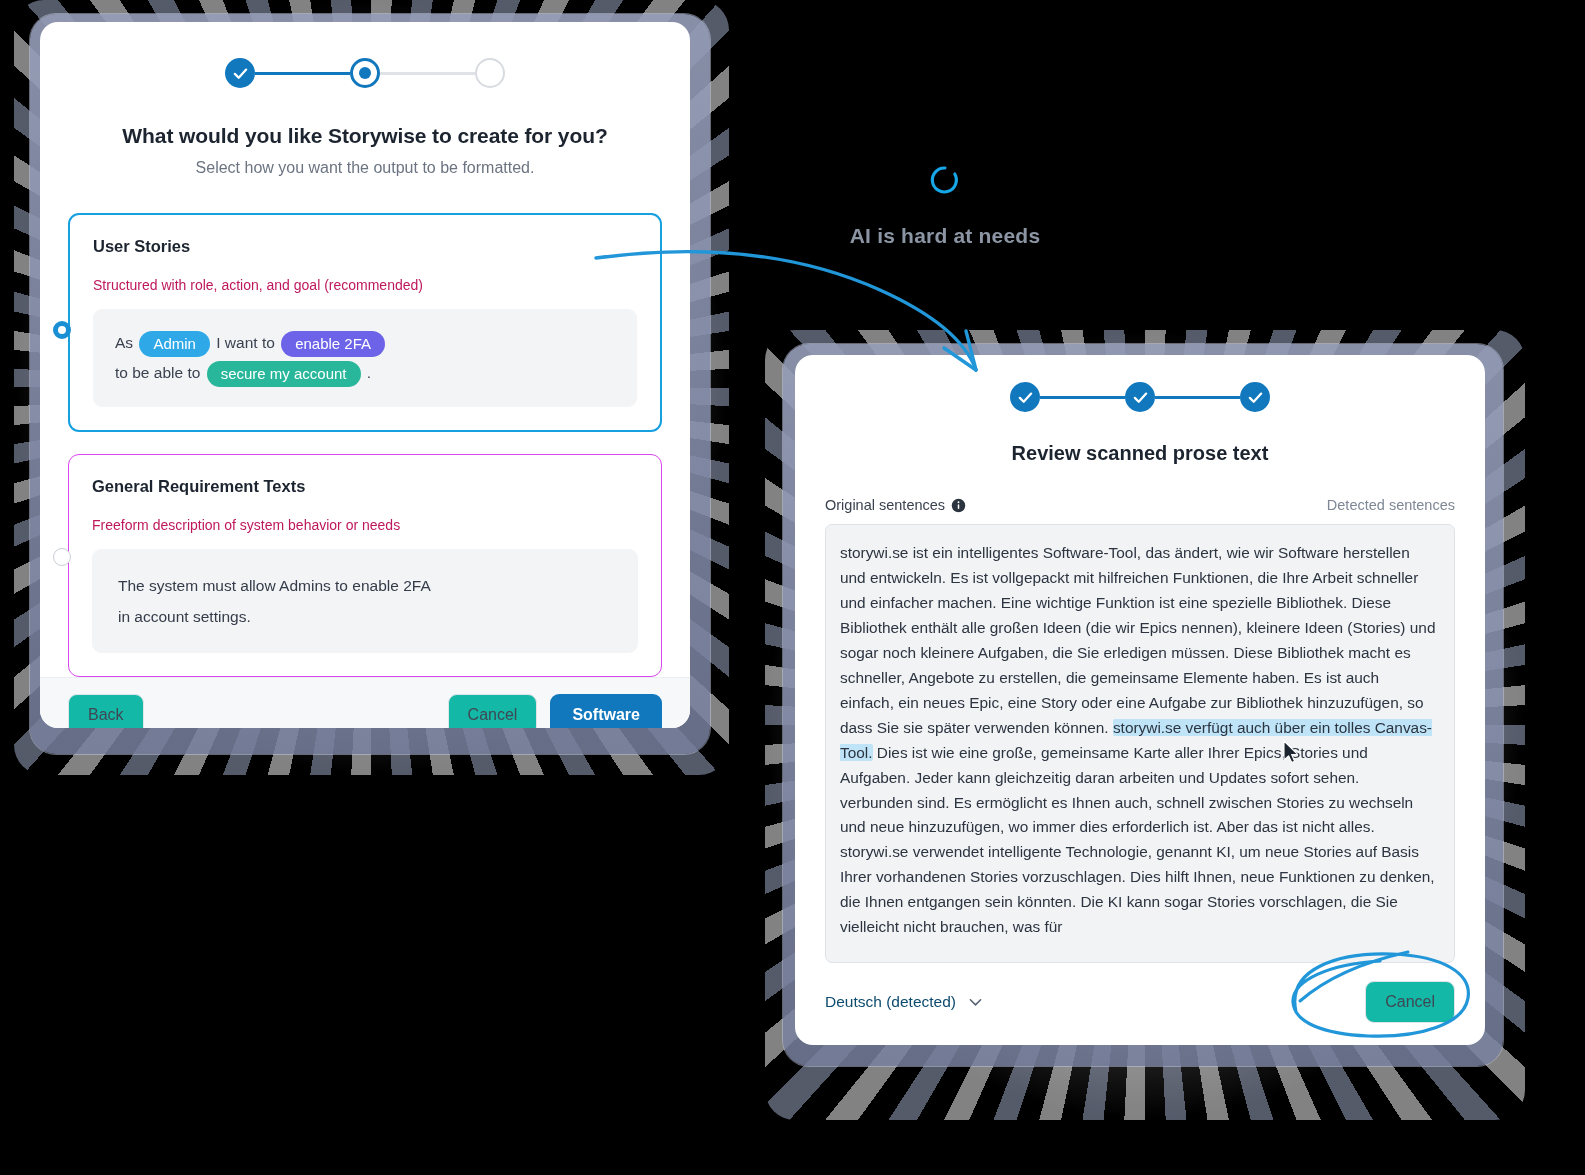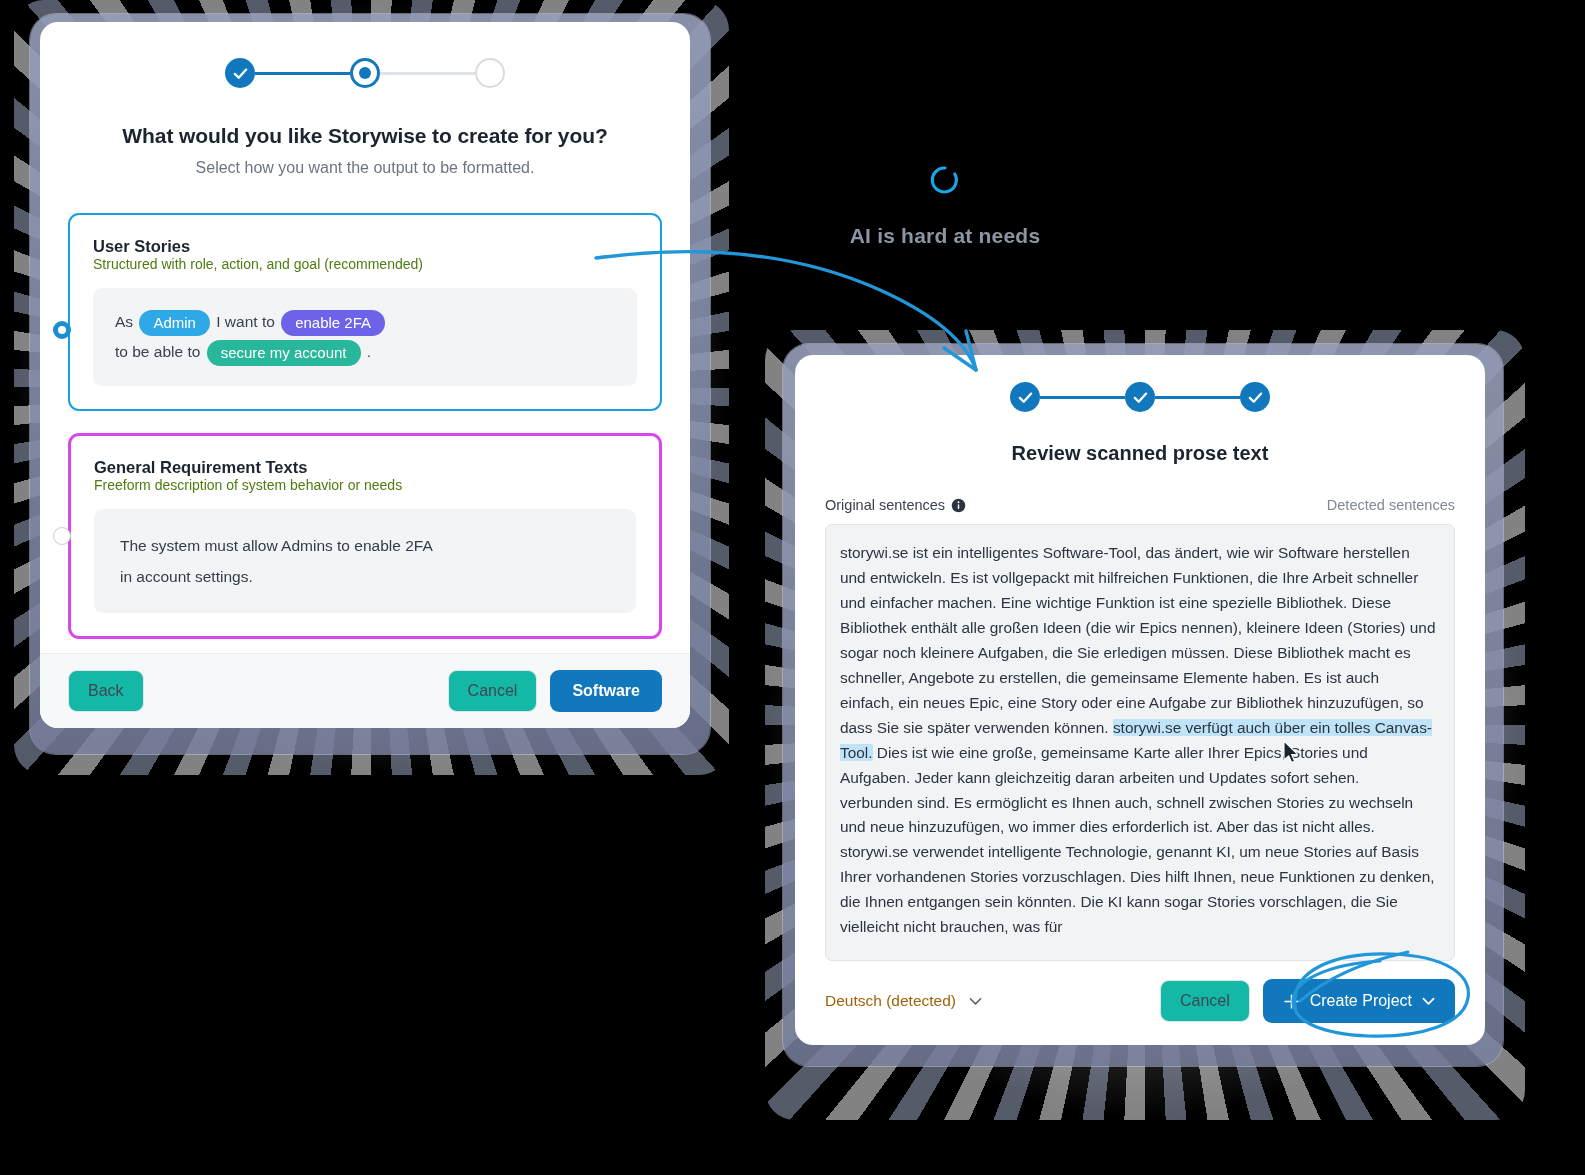--- a/index.html
+++ b/index.html
@@ -81,26 +81,26 @@
   .radio {
     position: absolute; left: -15px; top: 108px;
     width: 18px; height: 18px; border-radius: 50%;
   }
   .radio.on {
     border: 5px solid #1a8fd4; background: #ffffff;
   }
   .radio.off { border: 1.5px solid #c9cdd4; background: #fff; top: 94px; }
 
   .opt-card {
-    border: 3px solid #d946ef; border-radius: 11px;
+    border: 1px solid #d946ef; border-radius: 11px;
     padding: 22px 23px 23px; background: #fff;
   }
   .opt-card.selected { border: 2px solid #16a0e0; }
   .opt-name { font-size: 16.5px; color: #1c2430; font-weight: 700; }
-  .opt-desc { margin-top: 0; font-size: 14px; color: #4d7c0f; }
+  .opt-desc { margin-top: 21px; font-size: 14px; color: #be185d; }
 
   .preview {
     margin-top: 16px; background: #f3f4f6; border-radius: 9px;
     padding: 19px 22px; font-size: 15.5px; color: #3a4250; line-height: 1.95;
   }
   .preview.plain { padding: 21px 26px; line-height: 2.0; color: #343c49; }
 
   .pill {
     display: inline-block; border-radius: 999px;
     padding: 5px 14px 6px; color: #fff; font-size: 15px; line-height: 1;
@@ -153,21 +153,21 @@
     font-size: 15.4px; line-height: 1.62; color: #2c3440;
     overflow: hidden; position: relative;
   }
   .hl { background: #bfe4f8; border-radius: 2px; }
 
   .d2-footer {
     padding: 18px 30px 22px; display: flex; align-items: center;
   }
   .lang {
     display: flex; align-items: center; gap: 13px;
-    font-size: 15.5px; color: #a16207; cursor: pointer;
+    font-size: 15.5px; color: #0c4a6e; cursor: pointer;
   }
   .chev { width: 13px; height: 9px; }
   .btn.create {
     background: #1178be; color: #fff; border: none;
     display: flex; align-items: center; gap: 10px;
     padding: 13px 20px; font-size: 16px; border-radius: 9px;
   }
   .sparkle { width: 17px; height: 17px; }
 
   
@@ -299,31 +299,20 @@
 
     <div class="d2-footer">
       <div class="lang">
         <span>Deutsch (detected)</span>
         <svg class="chev" viewBox="0 0 14 9" fill="none" stroke="#5a6373" stroke-width="1.7" stroke-linecap="round" stroke-linejoin="round">
           <polyline points="1.5,1.5 7,7 12.5,1.5"></polyline>
         </svg>
       </div>
       <div class="spacer"></div>
       <button class="btn ghost">Cancel</button>
-      <button class="btn create">
-        <svg class="sparkle" viewBox="0 0 20 20" fill="none" stroke="#ffffff" stroke-width="1.7" stroke-linecap="round">
-          <line x1="10" y1="2.5" x2="10" y2="17.5"></line>
-          <line x1="2.5" y1="10" x2="17.5" y2="10"></line>
-          <line x1="15.5" y1="3.5" x2="12" y2="7"></line>
-        </svg>
-        <span>Create Project</span>
-        <svg class="chev" viewBox="0 0 14 9" fill="none" stroke="#ffffff" stroke-width="1.9" stroke-linecap="round" stroke-linejoin="round">
-          <polyline points="1.5,1.5 7,7 12.5,1.5"></polyline>
-        </svg>
-      </button>
     </div>
   </div>
 
   <svg class="annot" viewBox="0 0 1585 1175">
 
     <path d="M596 258 Q760 236 880 290 Q960 326 976 370" fill="none" stroke="#2196d9" stroke-width="3.4" stroke-linecap="round"></path>
     <path d="M976 370 L966 331" fill="none" stroke="#2196d9" stroke-width="3.4" stroke-linecap="round"></path>
     <path d="M976 370 L944 348" fill="none" stroke="#2196d9" stroke-width="3.4" stroke-linecap="round"></path>
 
     <path d="M1296 1012 C1286 968 1340 952 1392 954 C1444 956 1472 974 1468 998

